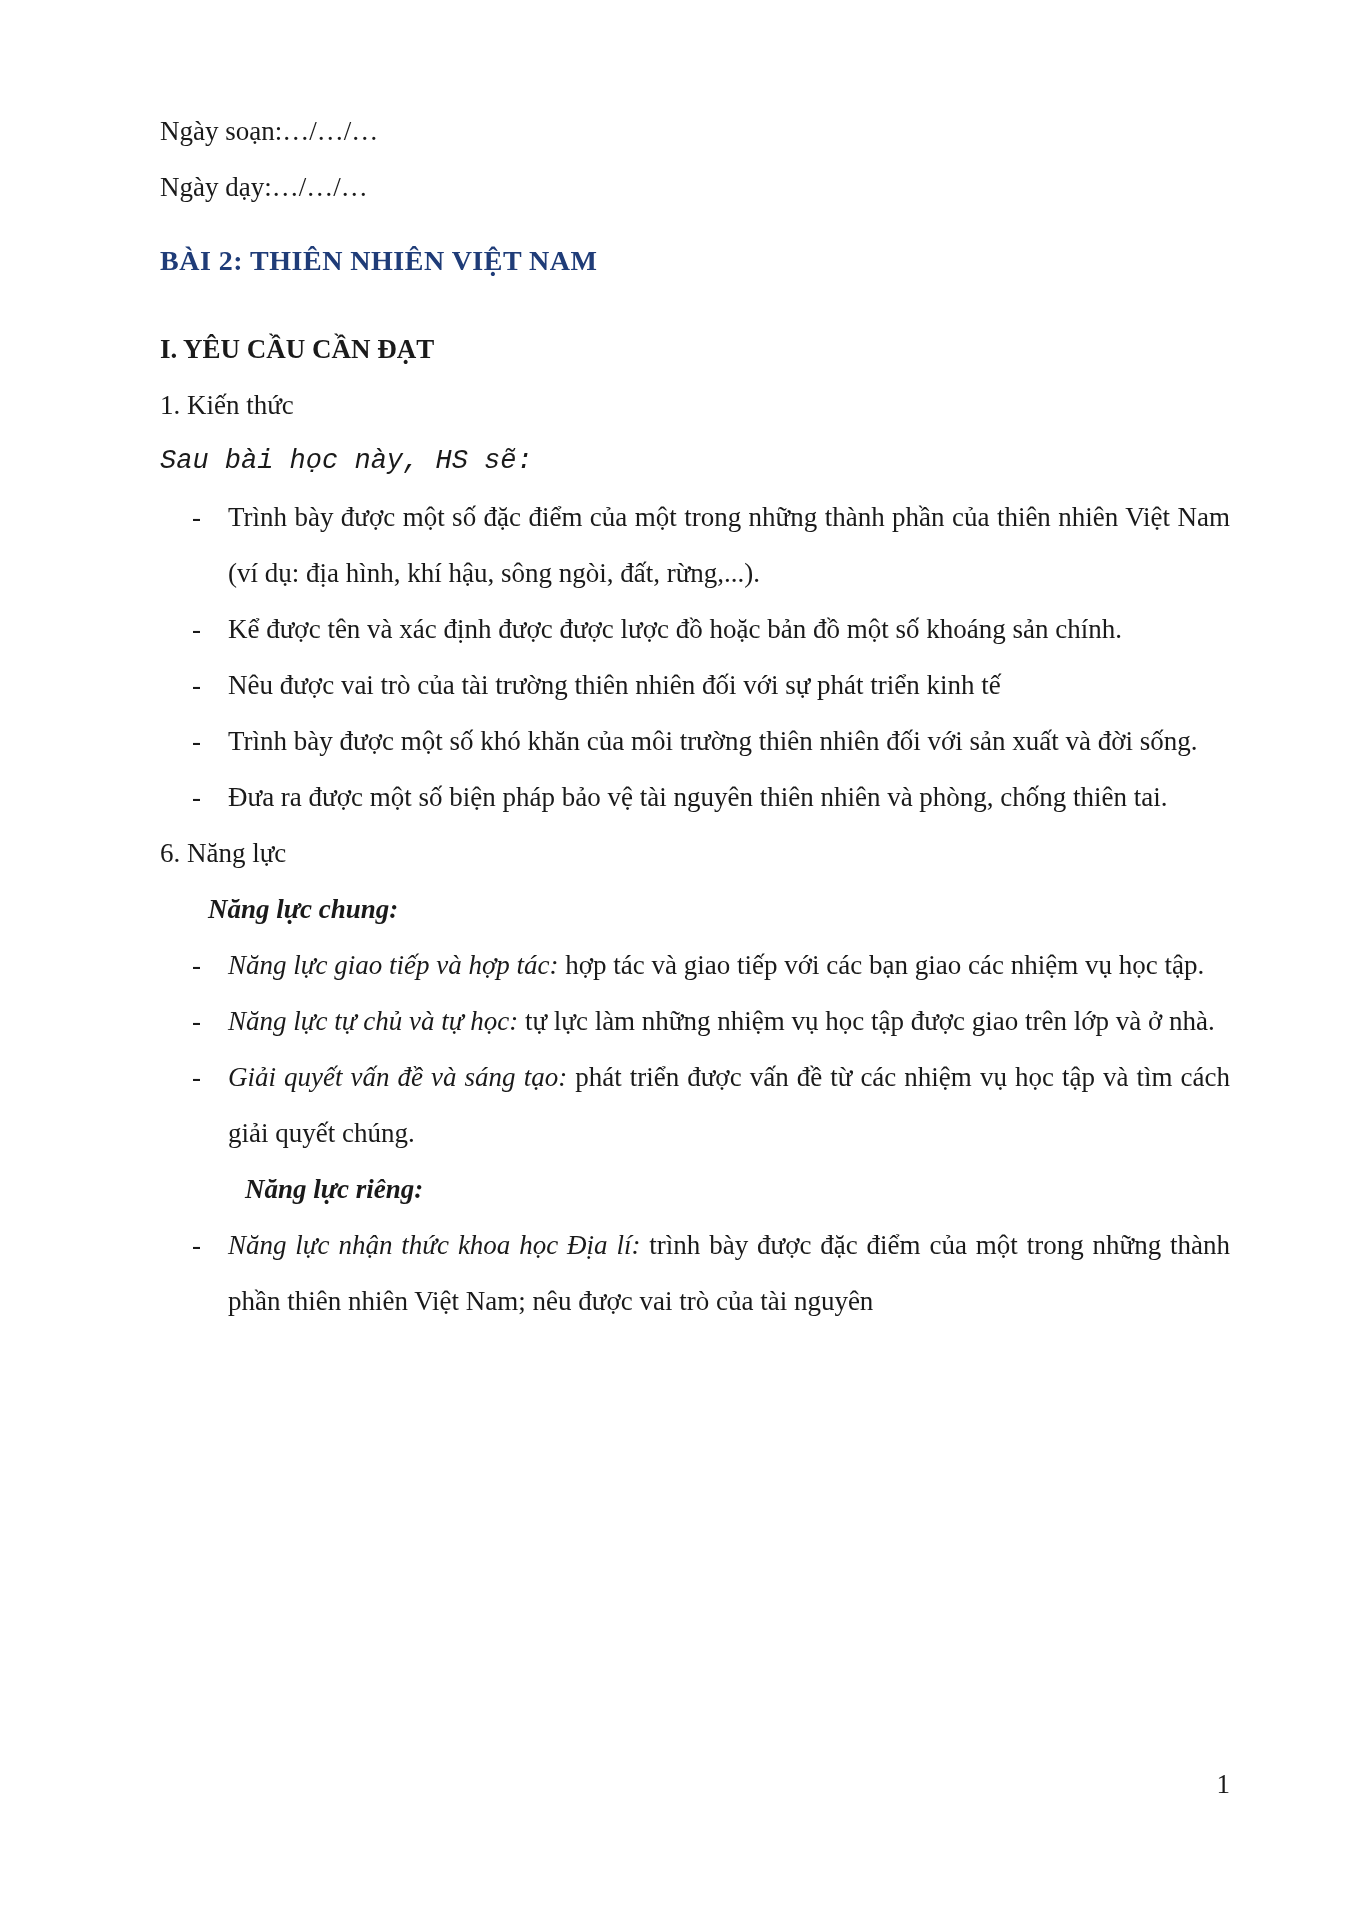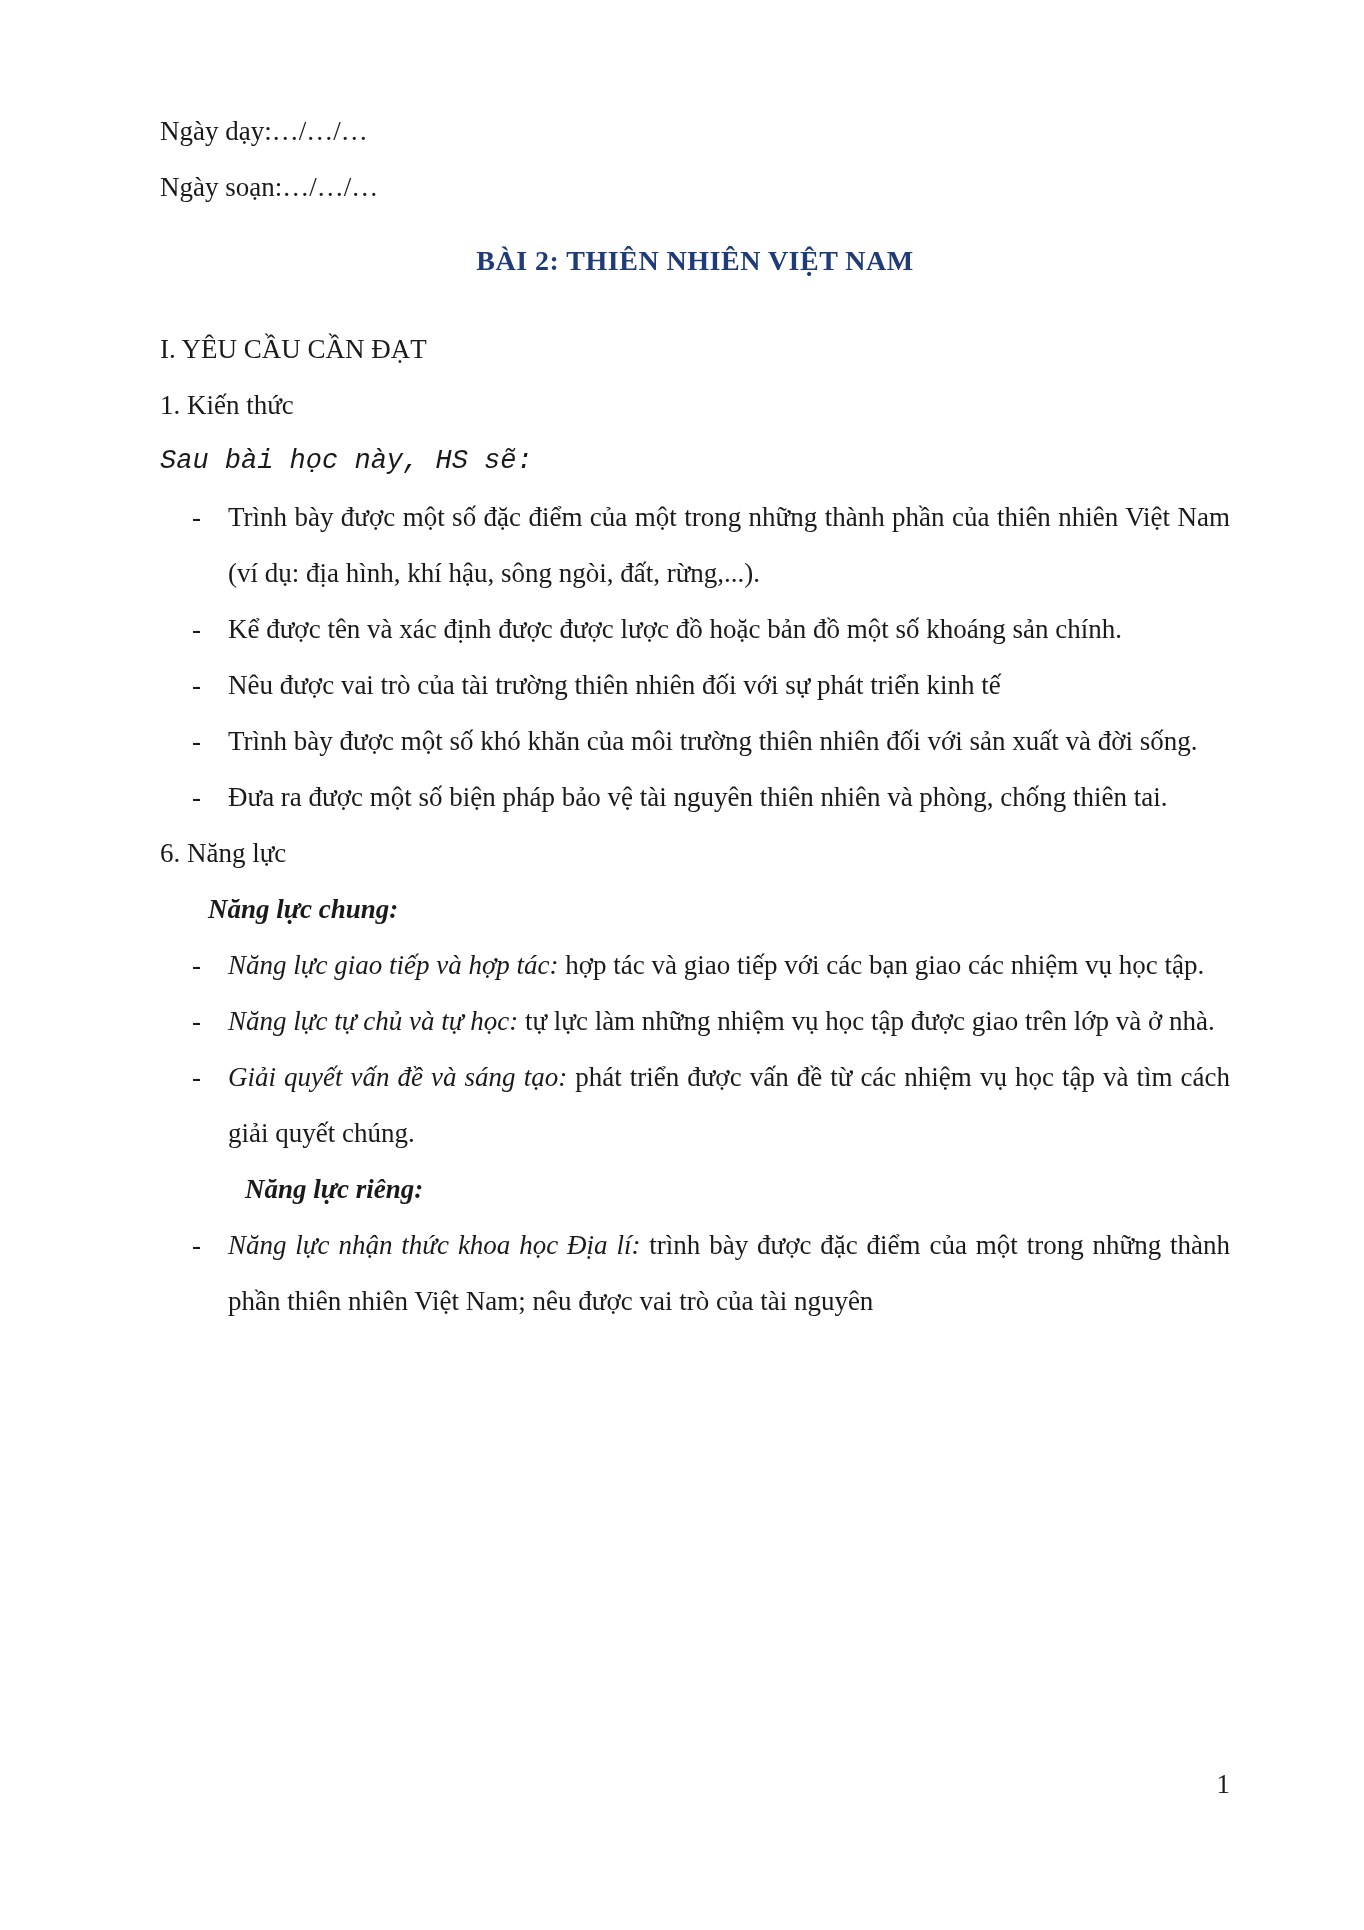--- a/index.html
+++ b/index.html
@@ -16,33 +16,33 @@
     background: #ffffff;
     font-family: "Liberation Serif", "DejaVu Serif", serif;
     font-size: 27px;
     line-height: 56px;
     color: #1a1a1a;
     overflow: hidden;
   }
   p { margin: 0; }
   .dateline p { margin: 0; }
   .doc-title {
-    text-align: center;
+    text-align: left;
     font-weight: bold;
     font-size: 28px;
     margin-top: 18px;
     letter-spacing: 0.5px;
   }
   .doc-subtitle {
     text-align: center;
     font-weight: bold;
     font-style: italic;
   }
   .section-heading {
-    font-weight: normal;
+    font-weight: bold;
     margin-top: 32px;
   }
   .sub-heading {
     font-weight: normal;
   }
   .intro-line {
     font-style: italic;
     font-family: Liberation Mono, monospace;
   }
   .bi-heading {
@@ -76,22 +76,22 @@
     top: 1756px;
     right: 134px;
   }
 </style>
 </head>
 <body>
 
 <div class="page">
 
   <div class="dateline">
+    <p>Ngày soạn:…/…/…</p>
     <p>Ngày dạy:…/…/…</p>
-    <p>Ngày soạn:…/…/…</p>
   </div>
 
   <p class="doc-title" style="color: rgb(31, 60, 120);">BÀI 2: THIÊN NHIÊN VIỆT NAM</p>
 
   <p class="section-heading">I. YÊU CẦU CẦN ĐẠT</p>
 
   <p class="sub-heading">1. Kiến thức</p>
   <p class="intro-line">Sau bài học này, HS sẽ:</p>
 
   <ul class="dash-list">

